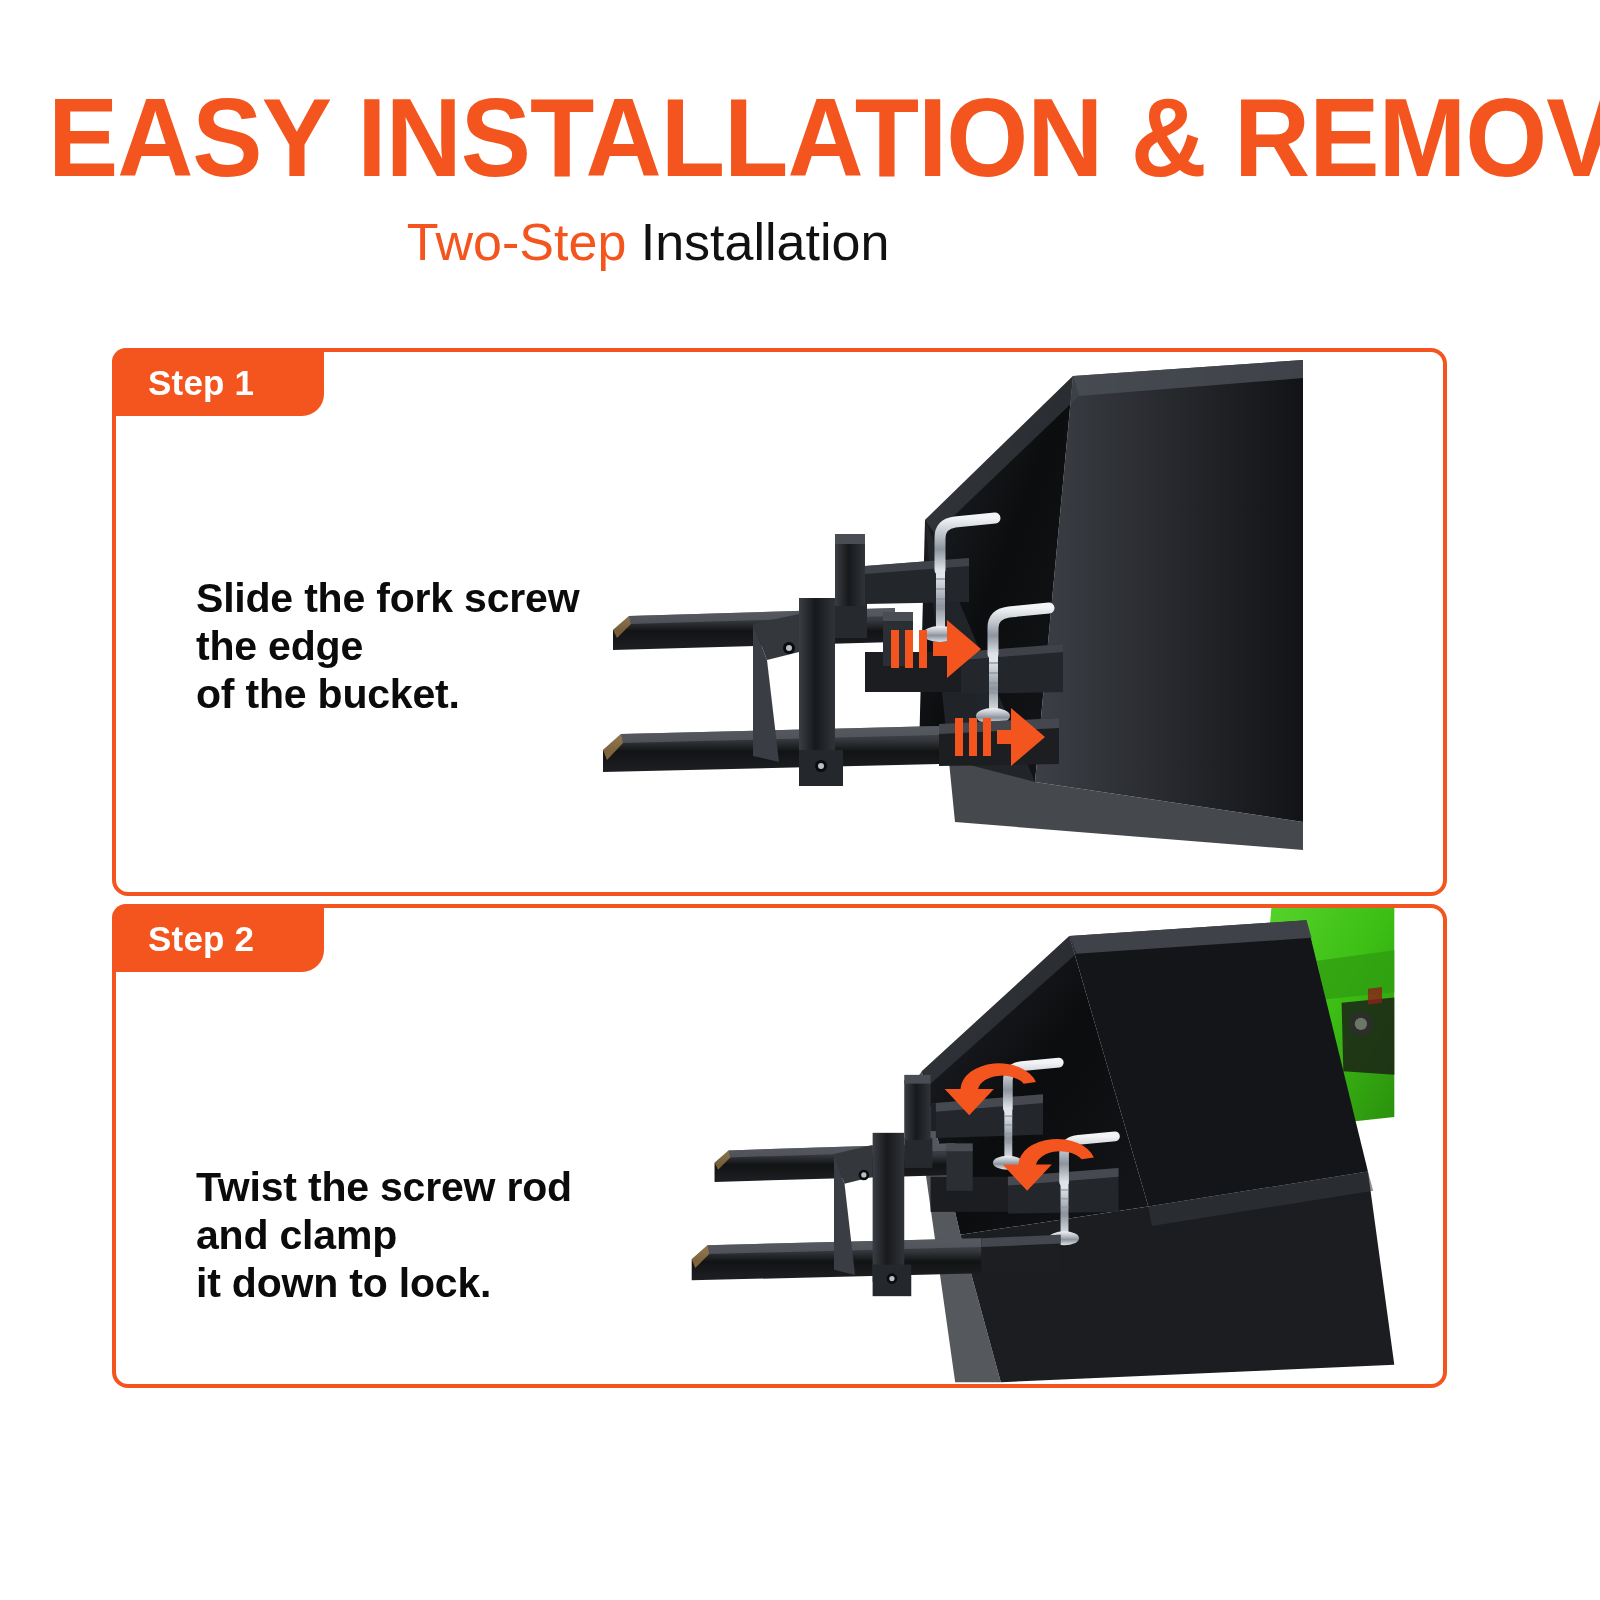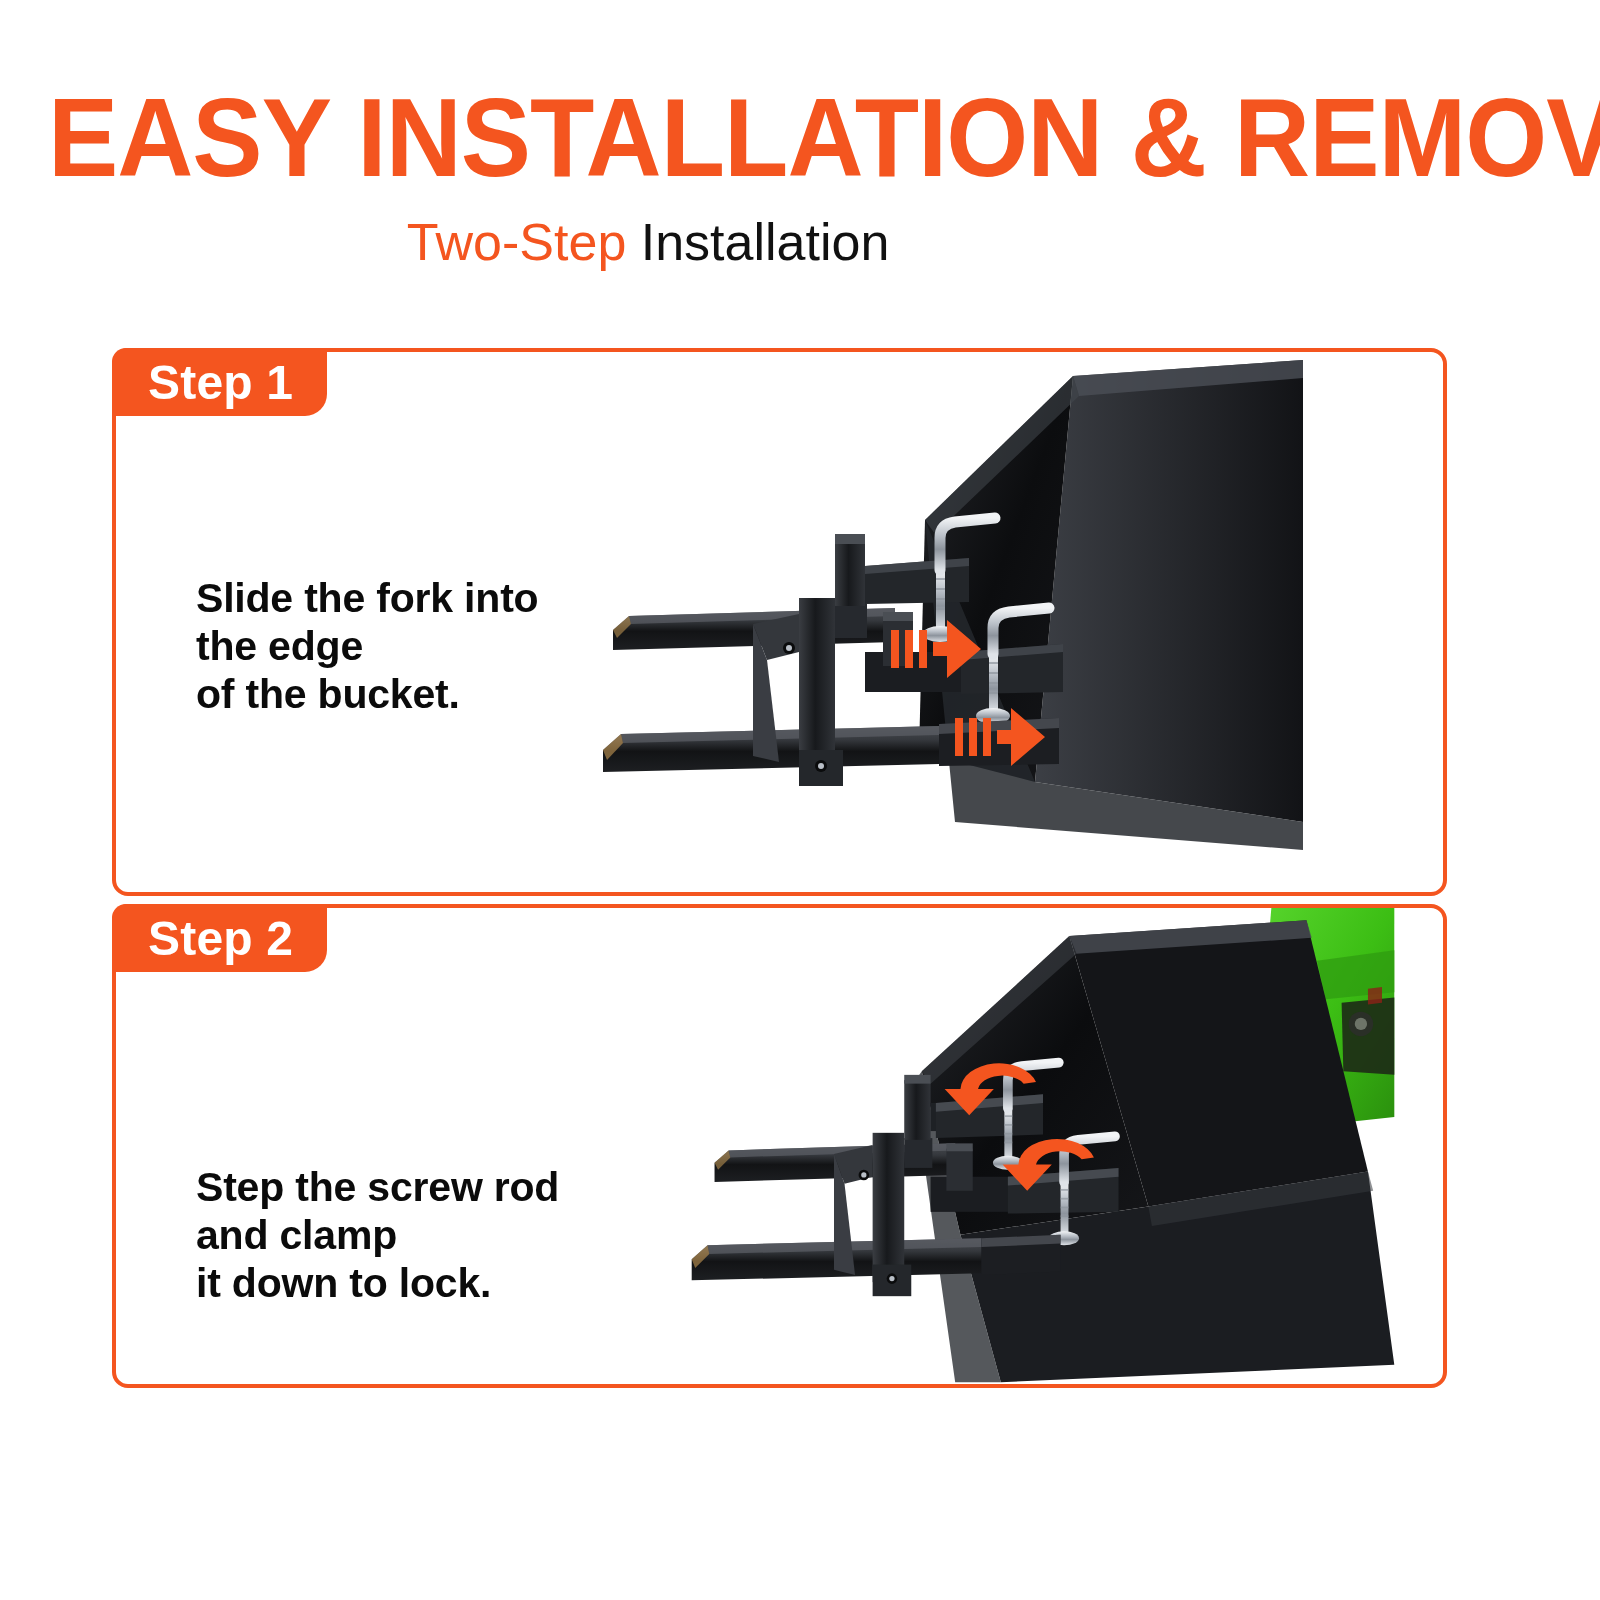--- a/index.html
+++ b/index.html
@@ -37,21 +37,21 @@
 
   .tab{
     position:absolute;left:-4px;top:-4px;
     height:68px;min-width:212px;
     background:#f4551f;
     border-radius:14px 0 22px 0;
     display:flex;align-items:center;
     box-sizing:border-box;padding:0 34px 0 36px;
   }
   .tab-label{
-    color:#ffffff;font-size:48px;font-weight:bold;line-height:39px;
+    color:#ffffff;font-size:35px;font-weight:bold;line-height:39px;
     white-space:nowrap;letter-spacing:.2px;
   }
 
   .step-text{
     position:absolute;left:80px;
     font-size:41px;font-weight:bold;line-height:48px;color:#0b0b0b;
     white-space:pre-line;letter-spacing:-.2px;
   }
   #step-text-1{top:222px;}
   #step-text-2{top:255px;}
@@ -67,21 +67,21 @@
 
   <div class="title">EASY INSTALLATION &amp; REMOVAL</div>
   <div class="subtitle"><span class="hl">Two-Step</span><span> Installation</span></div>
 
   <div class="card" id="card-1">
 
     <div class="tab">
       <span class="tab-label">Step 1</span>
     </div>
 
-    <div class="step-text" id="step-text-1">Slide the fork into
+    <div class="step-text" id="step-text-1">Slide the fork screw
 the edge
 of the bucket.</div>
 
     <svg class="art" id="art-1" viewBox="0 0 840 540">
       <defs>
         <linearGradient id="blade1" x1="0" y1="0" x2="0" y2="1">
           <stop offset="0" stop-color="#4a4d52"></stop>
             <stop offset=".30" stop-color="#35383d"></stop>
           <stop offset=".55" stop-color="#121315"></stop>
             <stop offset="1" stop-color="#1d1f22"></stop>
@@ -205,21 +205,21 @@
       </g>
     </svg>
   </div>
 
   <div class="card" id="card-2">
 
     <div class="tab">
       <span class="tab-label">Step 2</span>
     </div>
 
-    <div class="step-text" id="step-text-2">Step the screw rod
+    <div class="step-text" id="step-text-2">Twist the screw rod
 and clamp
 it down to lock.</div>
 
     <svg class="art" id="art-2" viewBox="0 0 800 542">
       <defs>
         <linearGradient id="blade2" x1="0" y1="0" x2="0" y2="1">
           <stop offset="0" stop-color="#4a4d52"></stop>
             <stop offset=".30" stop-color="#35383d"></stop>
           <stop offset=".55" stop-color="#121315"></stop>
             <stop offset="1" stop-color="#1d1f22"></stop>

